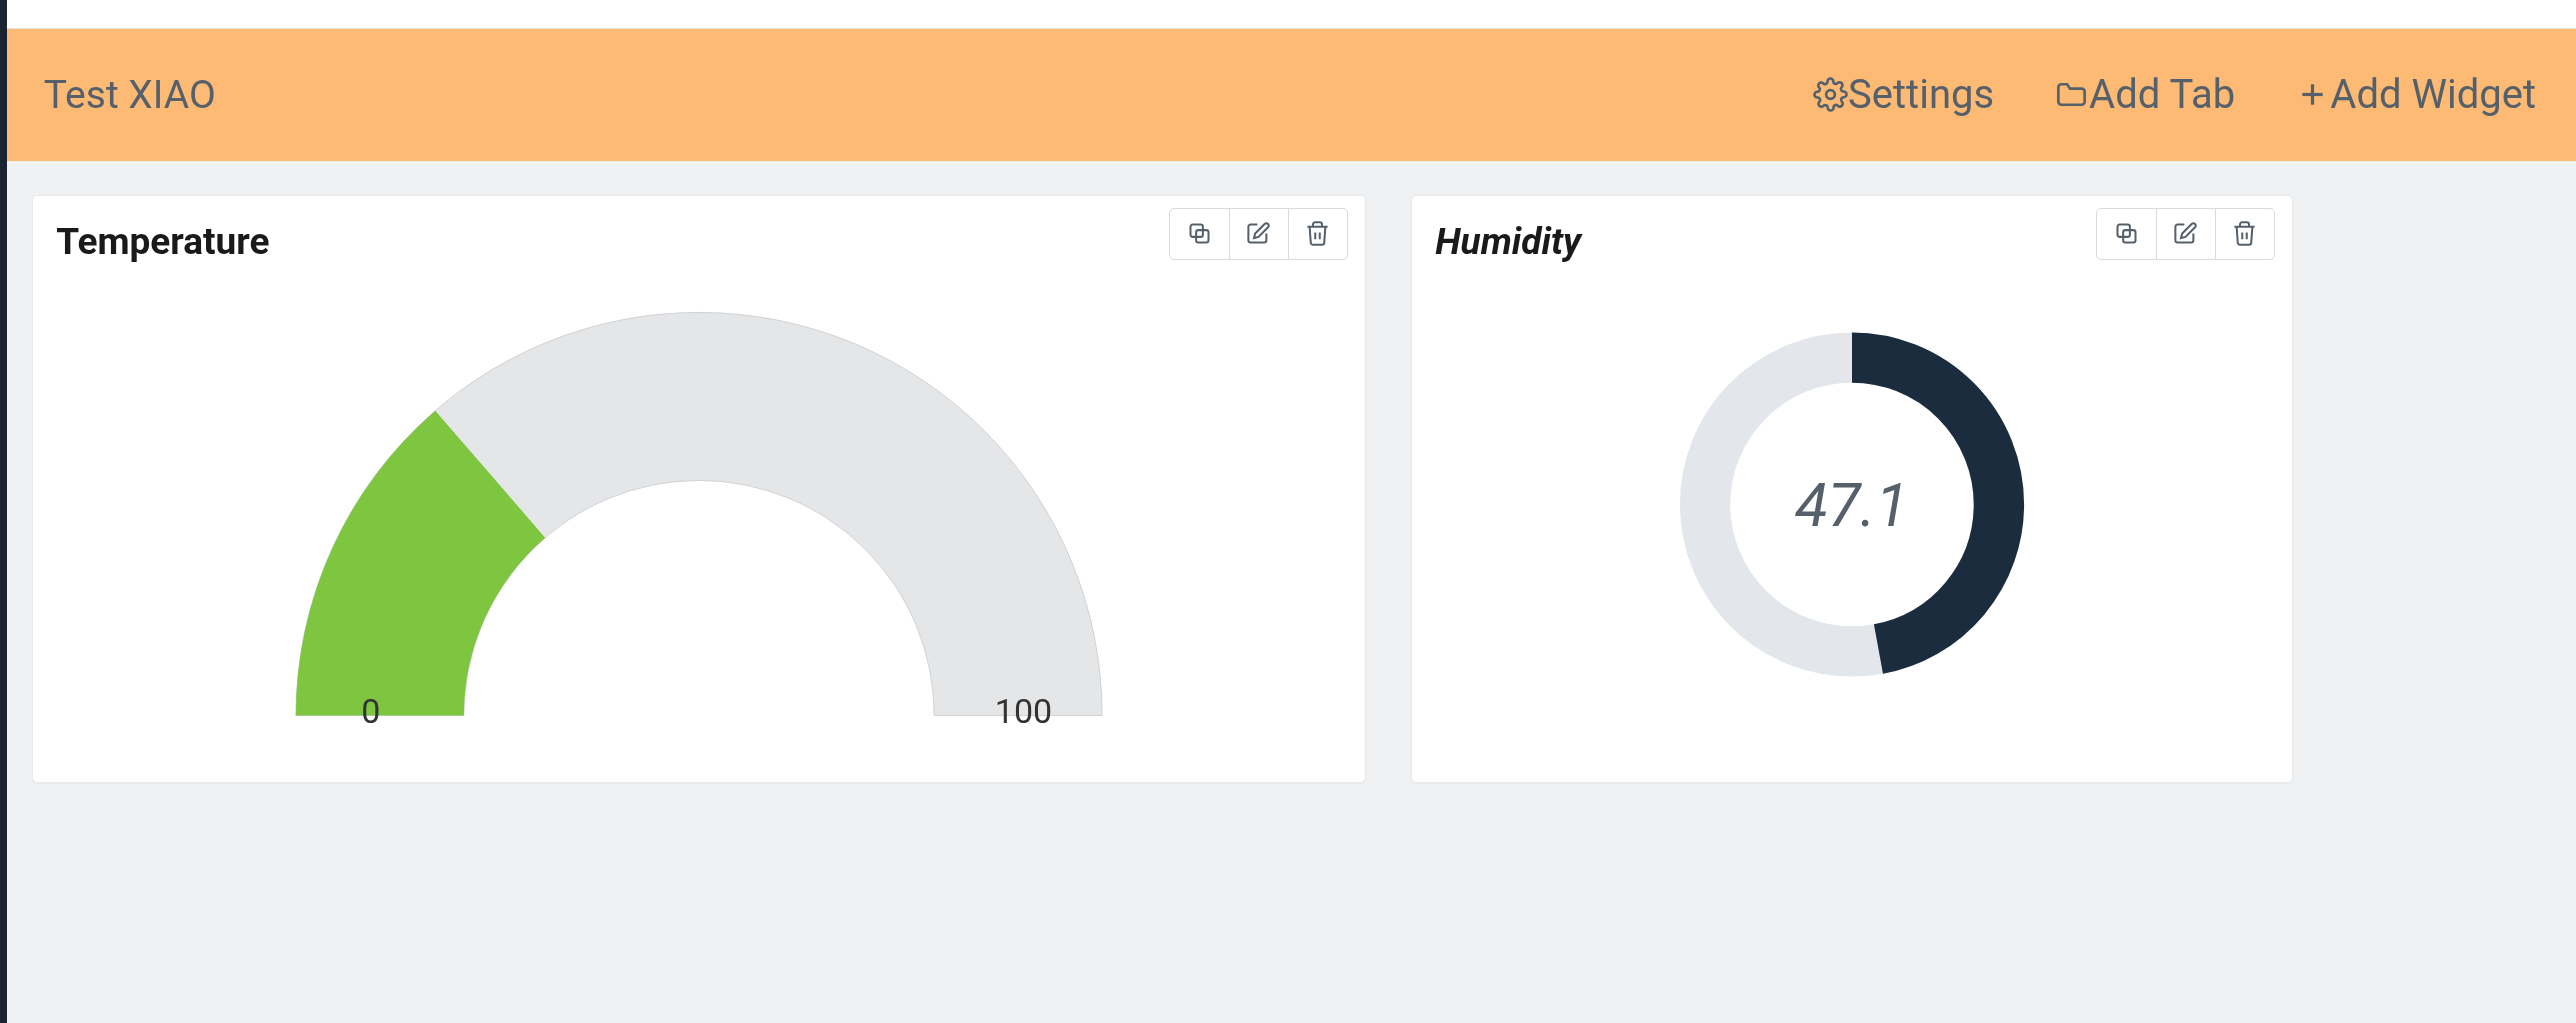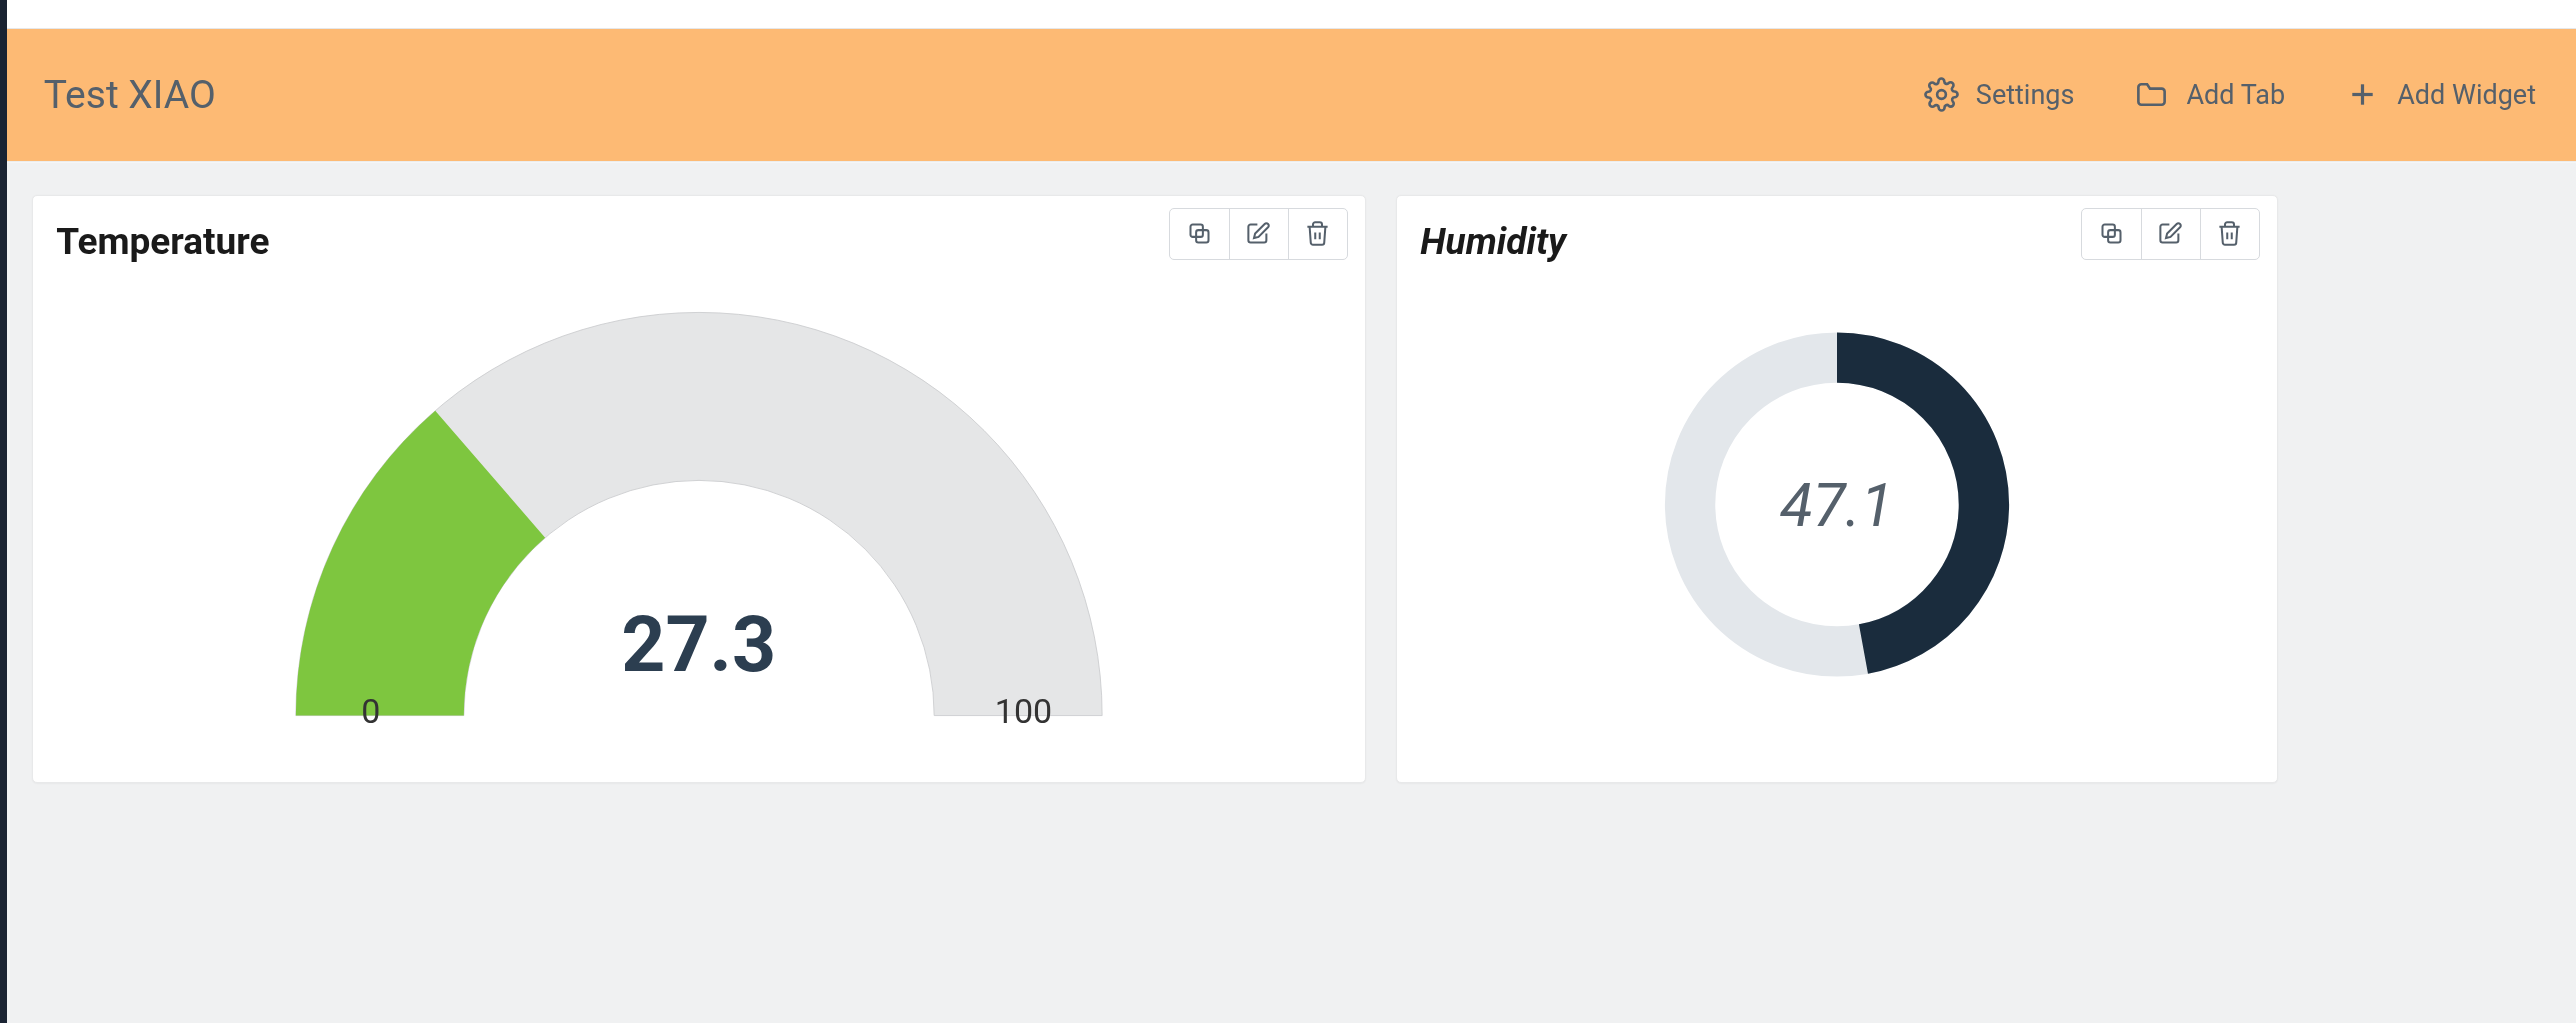--- a/index.html
+++ b/index.html
@@ -47,36 +47,36 @@
     flex: 1;
   }
   .header-actions {
     display: flex;
     gap: 60px;
     align-items: center;
   }
   .header-action {
     display: flex;
     align-items: center;
-    gap: 17px;
+    gap: 0;
     color: #55606b;
-    font-size: 27px;
+    font-size: 40px;
     cursor: pointer;
   }
   .header-action svg { width: 35px; height: 35px; }
   .content {
     position: absolute;
     left: 6.7px;
     top: 163px;
     right: 0;
     bottom: 0;
     background: #f0f1f2;
     padding: 32px 25px;
     display: flex;
-    gap: 30px;
+    gap: 45px;
     align-items: flex-start;
   }
   .widget {
     background: #ffffff;
     border: 0.8px solid #e8e9ea;
     border-radius: 5px;
     box-shadow: 0 0.8px 1.7px rgba(0,0,0,0.04);
     position: relative;
   }
   .widget-temp { width: 1334px; height: 588px; }
@@ -215,21 +215,20 @@
             <path d="M8 6V4a2 2 0 0 1 2-2h4a2 2 0 0 1 2 2v2"></path>
         </svg>
       </div>
     </div>
 
     <div class="gauge-wrap">
       <svg id="gauge-svg" viewBox="0 0 968 500" width="813" height="420">
           <path d="M 4 489.99999999999994 A 480 480 0 0 1 964 490 L 764 490 A 280 280 0 0 0 204 489.99999999999994 Z" fill="#e5e6e7" stroke="#c9cbcd" stroke-width="1"></path>
           <path d="M 4 489.99999999999994 A 480 480 0 0 1 169.9777749107867 126.97101747929344 L 300.8203686979589 278.23309352958785 A 280 280 0 0 0 204 489.99999999999994 Z" fill="#7ec63f"></path>
         </svg>
-      <div class="gauge-value">27.3</div>
       <div class="gauge-min">0</div>
       <div class="gauge-max">100</div>
     </div>
   </div>
 
   <div class="widget widget-hum">
     <div class="widget-title">Humidity</div>
     <div class="widget-toolbar">
       <div class="tool">
         <svg viewBox="0 0 24 24" fill="none" stroke="currentColor" stroke-width="1.8">

